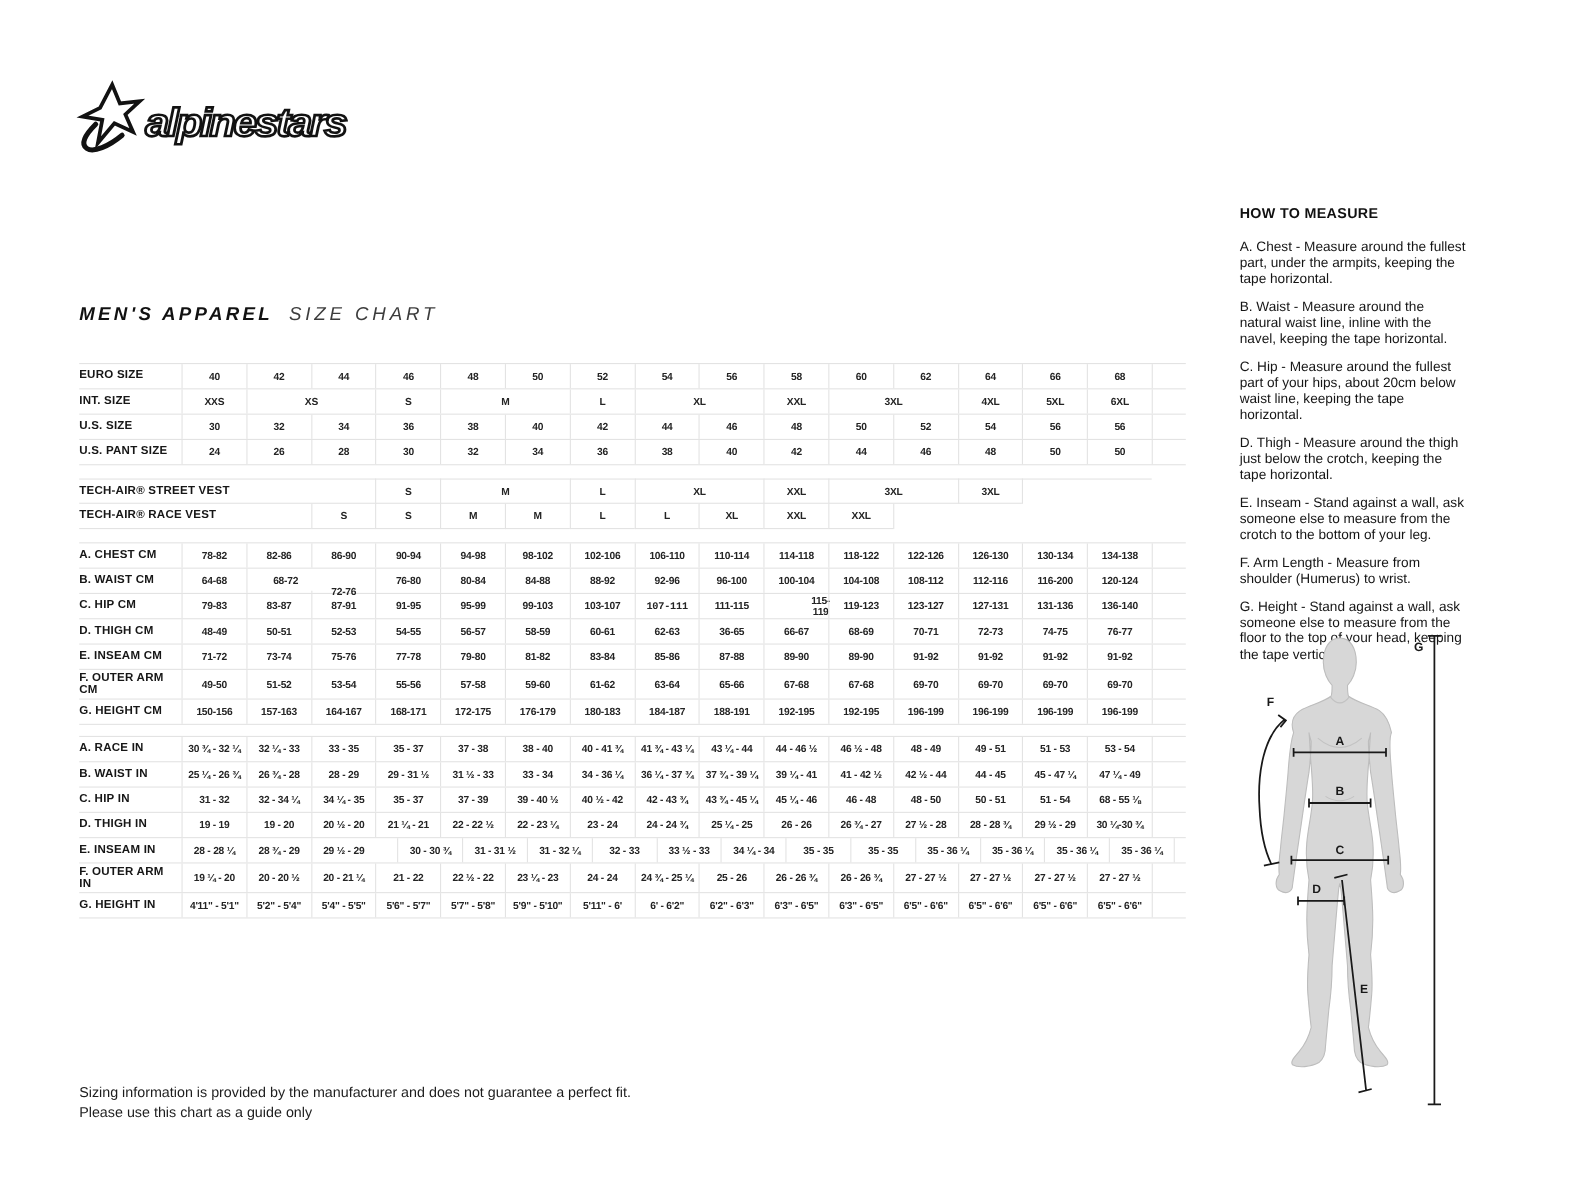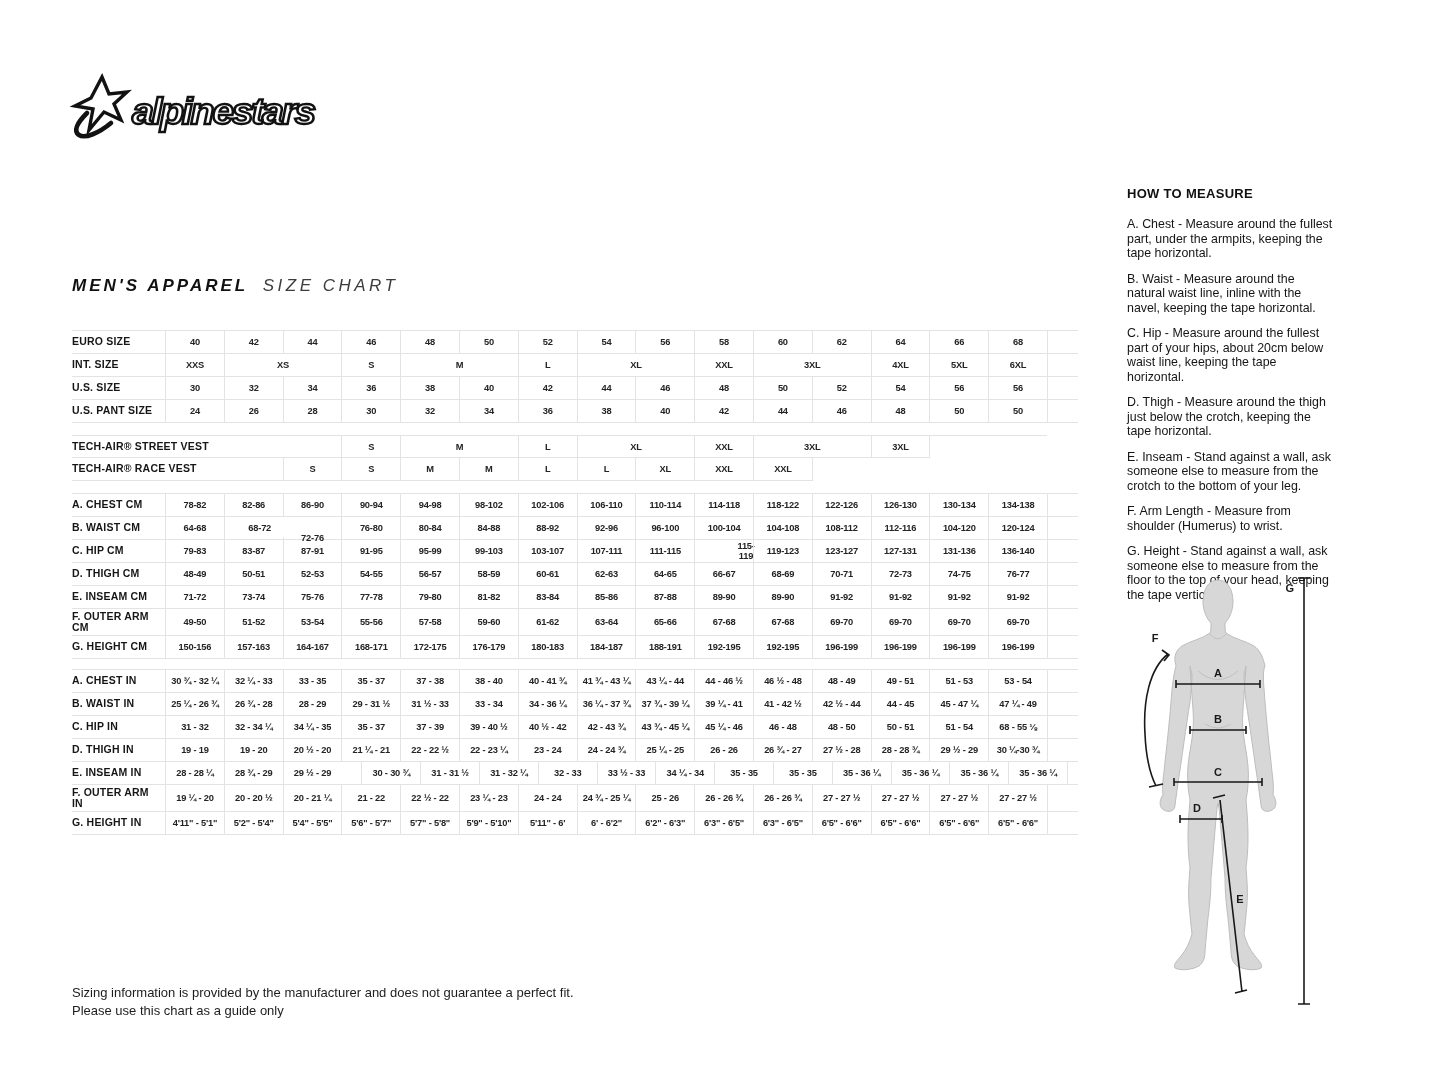--- a/index.html
+++ b/index.html
@@ -194,54 +194,54 @@
           <div class="cell" style="width: 58.8px;">76-80</div>
           <div class="cell" style="width: 58.8px;">80-84</div>
           <div class="cell" style="width: 58.8px;">84-88</div>
           <div class="cell" style="width: 58.8px;">88-92</div>
           <div class="cell" style="width: 58.8px;">92-96</div>
           <div class="cell" style="width: 58.8px;">96-100</div>
           <div class="cell" style="width: 58.8px;">100-104</div>
           <div class="cell" style="width: 58.8px;">104-108</div>
           <div class="cell" style="width: 58.8px;">108-112</div>
           <div class="cell" style="width: 58.8px;">112-116</div>
-          <div class="cell" style="width: 58.8px;">104-120</div>
+          <div class="cell" style="width: 58.8px;">116-200</div>
           <div class="cell" style="width: 58.8px;">120-124</div>
           <div class="spacer"></div>
         </div>
         <div class="trow">
           <div class="lbl" style="width: 93px;">C. HIP CM</div>
           <div class="cell" style="width: 58.8px;">79-83</div>
           <div class="cell" style="width: 58.8px;">83-87</div>
           <div class="cell" style="width: 58.8px;">87-91</div>
           <div class="cell" style="width: 58.8px;">91-95</div>
           <div class="cell" style="width: 58.8px;">95-99</div>
           <div class="cell" style="width: 58.8px;">99-103</div>
           <div class="cell" style="width: 58.8px;">103-107</div>
-          <div class="cell" style="width: 58.8px;">107-111</div>
+          <div class="cell" style="width: 58.8px; font-family: Liberation Mono, monospace;">107-111</div>
           <div class="cell" style="width: 58.8px;">111-115</div>
           <div class="cell" style="width: 58.8px; padding-left: 44px;">115-119</div>
           <div class="cell" style="width: 58.8px;">119-123</div>
           <div class="cell" style="width: 58.8px;">123-127</div>
           <div class="cell" style="width: 58.8px;">127-131</div>
           <div class="cell" style="width: 58.8px;">131-136</div>
           <div class="cell" style="width: 58.8px;">136-140</div>
           <div class="spacer"></div>
         </div>
         <div class="trow">
           <div class="lbl" style="width: 93px;">D. THIGH CM</div>
           <div class="cell" style="width: 58.8px;">48-49</div>
           <div class="cell" style="width: 58.8px;">50-51</div>
           <div class="cell" style="width: 58.8px;">52-53</div>
           <div class="cell" style="width: 58.8px;">54-55</div>
           <div class="cell" style="width: 58.8px;">56-57</div>
           <div class="cell" style="width: 58.8px;">58-59</div>
           <div class="cell" style="width: 58.8px;">60-61</div>
           <div class="cell" style="width: 58.8px;">62-63</div>
-          <div class="cell" style="width: 58.8px;">64-65</div>
+          <div class="cell" style="width: 58.8px;">36-65</div>
           <div class="cell" style="width: 58.8px;">66-67</div>
           <div class="cell" style="width: 58.8px;">68-69</div>
           <div class="cell" style="width: 58.8px;">70-71</div>
           <div class="cell" style="width: 58.8px;">72-73</div>
           <div class="cell" style="width: 58.8px;">74-75</div>
           <div class="cell" style="width: 58.8px;">76-77</div>
           <div class="spacer"></div>
         </div>
         <div class="trow">
           <div class="lbl" style="width: 93px;">E. INSEAM CM</div>
@@ -296,21 +296,21 @@
           <div class="cell" style="width: 58.8px;">192-195</div>
           <div class="cell" style="width: 58.8px;">196-199</div>
           <div class="cell" style="width: 58.8px;">196-199</div>
           <div class="cell" style="width: 58.8px;">196-199</div>
           <div class="cell" style="width: 58.8px;">196-199</div>
           <div class="spacer"></div>
         </div>
       </div>
       <div class="tsec in">
         <div class="trow">
-          <div class="lbl" style="width: 93px;">A. CHEST IN</div>
+          <div class="lbl" style="width: 93px;">A. RACE IN</div>
           <div class="cell" style="width: 58.8px;">30 ¾ - 32 ¼</div>
           <div class="cell" style="width: 58.8px;">32 ¼ - 33</div>
           <div class="cell" style="width: 58.8px;">33 - 35</div>
           <div class="cell" style="width: 58.8px;">35 - 37</div>
           <div class="cell" style="width: 58.8px;">37 - 38</div>
           <div class="cell" style="width: 58.8px;">38 - 40</div>
           <div class="cell" style="width: 58.8px;">40 - 41 ¾</div>
           <div class="cell" style="width: 58.8px;">41 ¾ - 43 ¼</div>
           <div class="cell" style="width: 58.8px;">43 ¼ - 44</div>
           <div class="cell" style="width: 58.8px;">44 - 46 ½</div>

